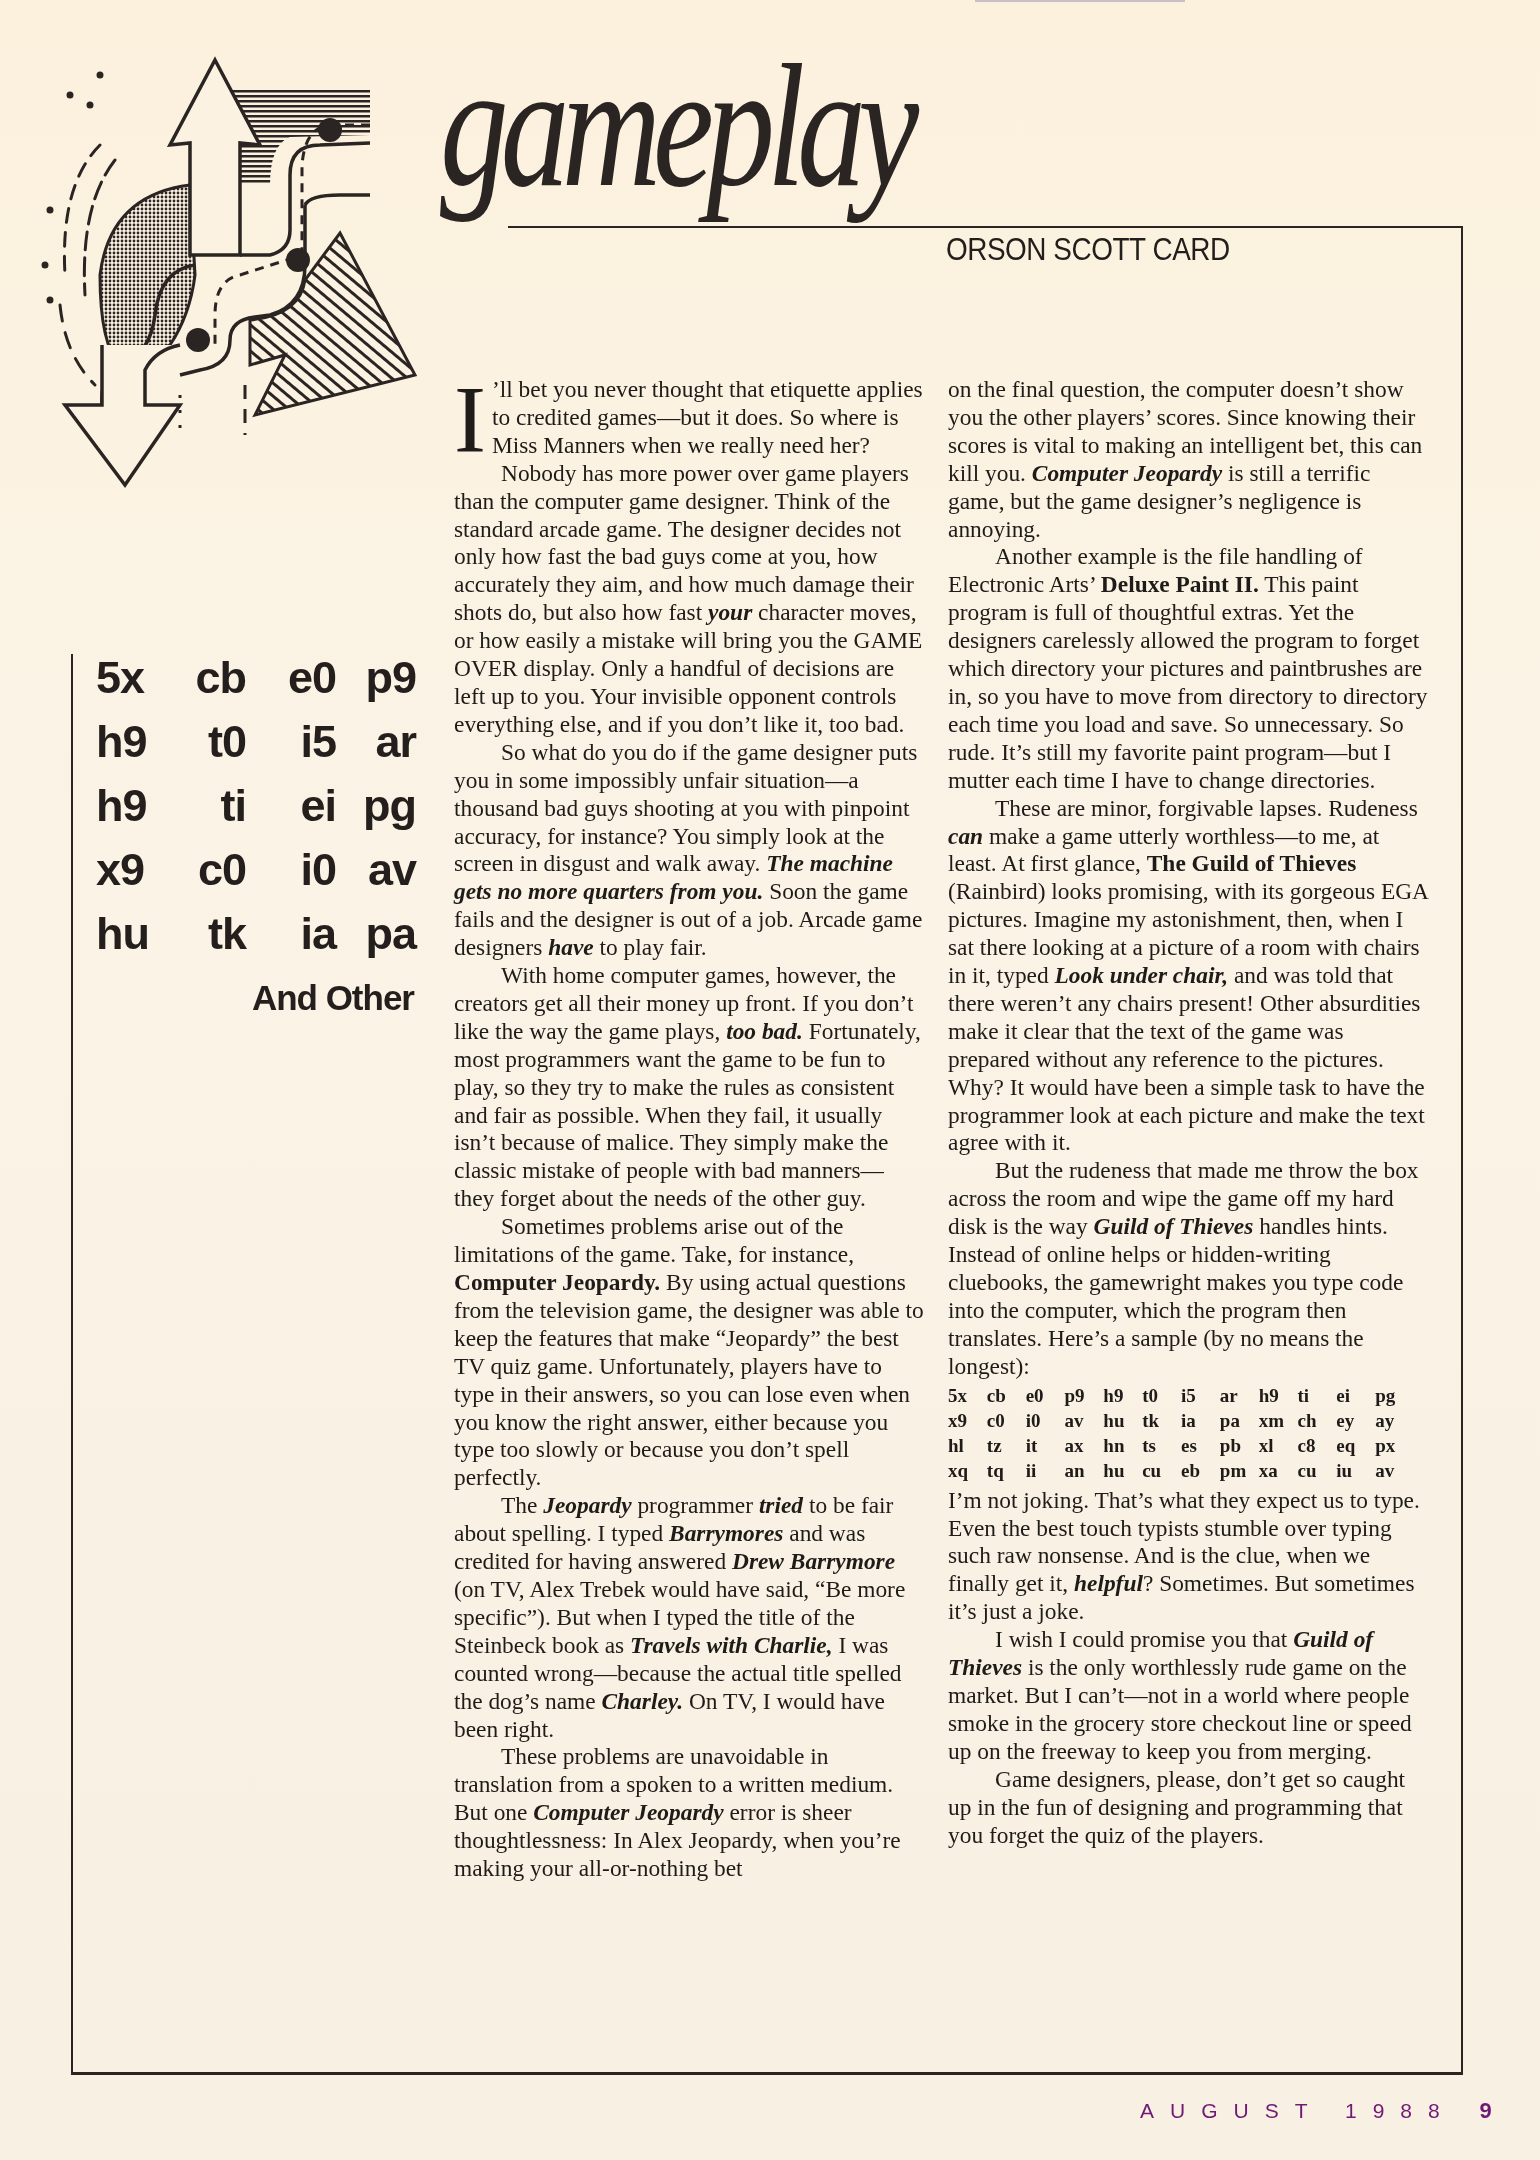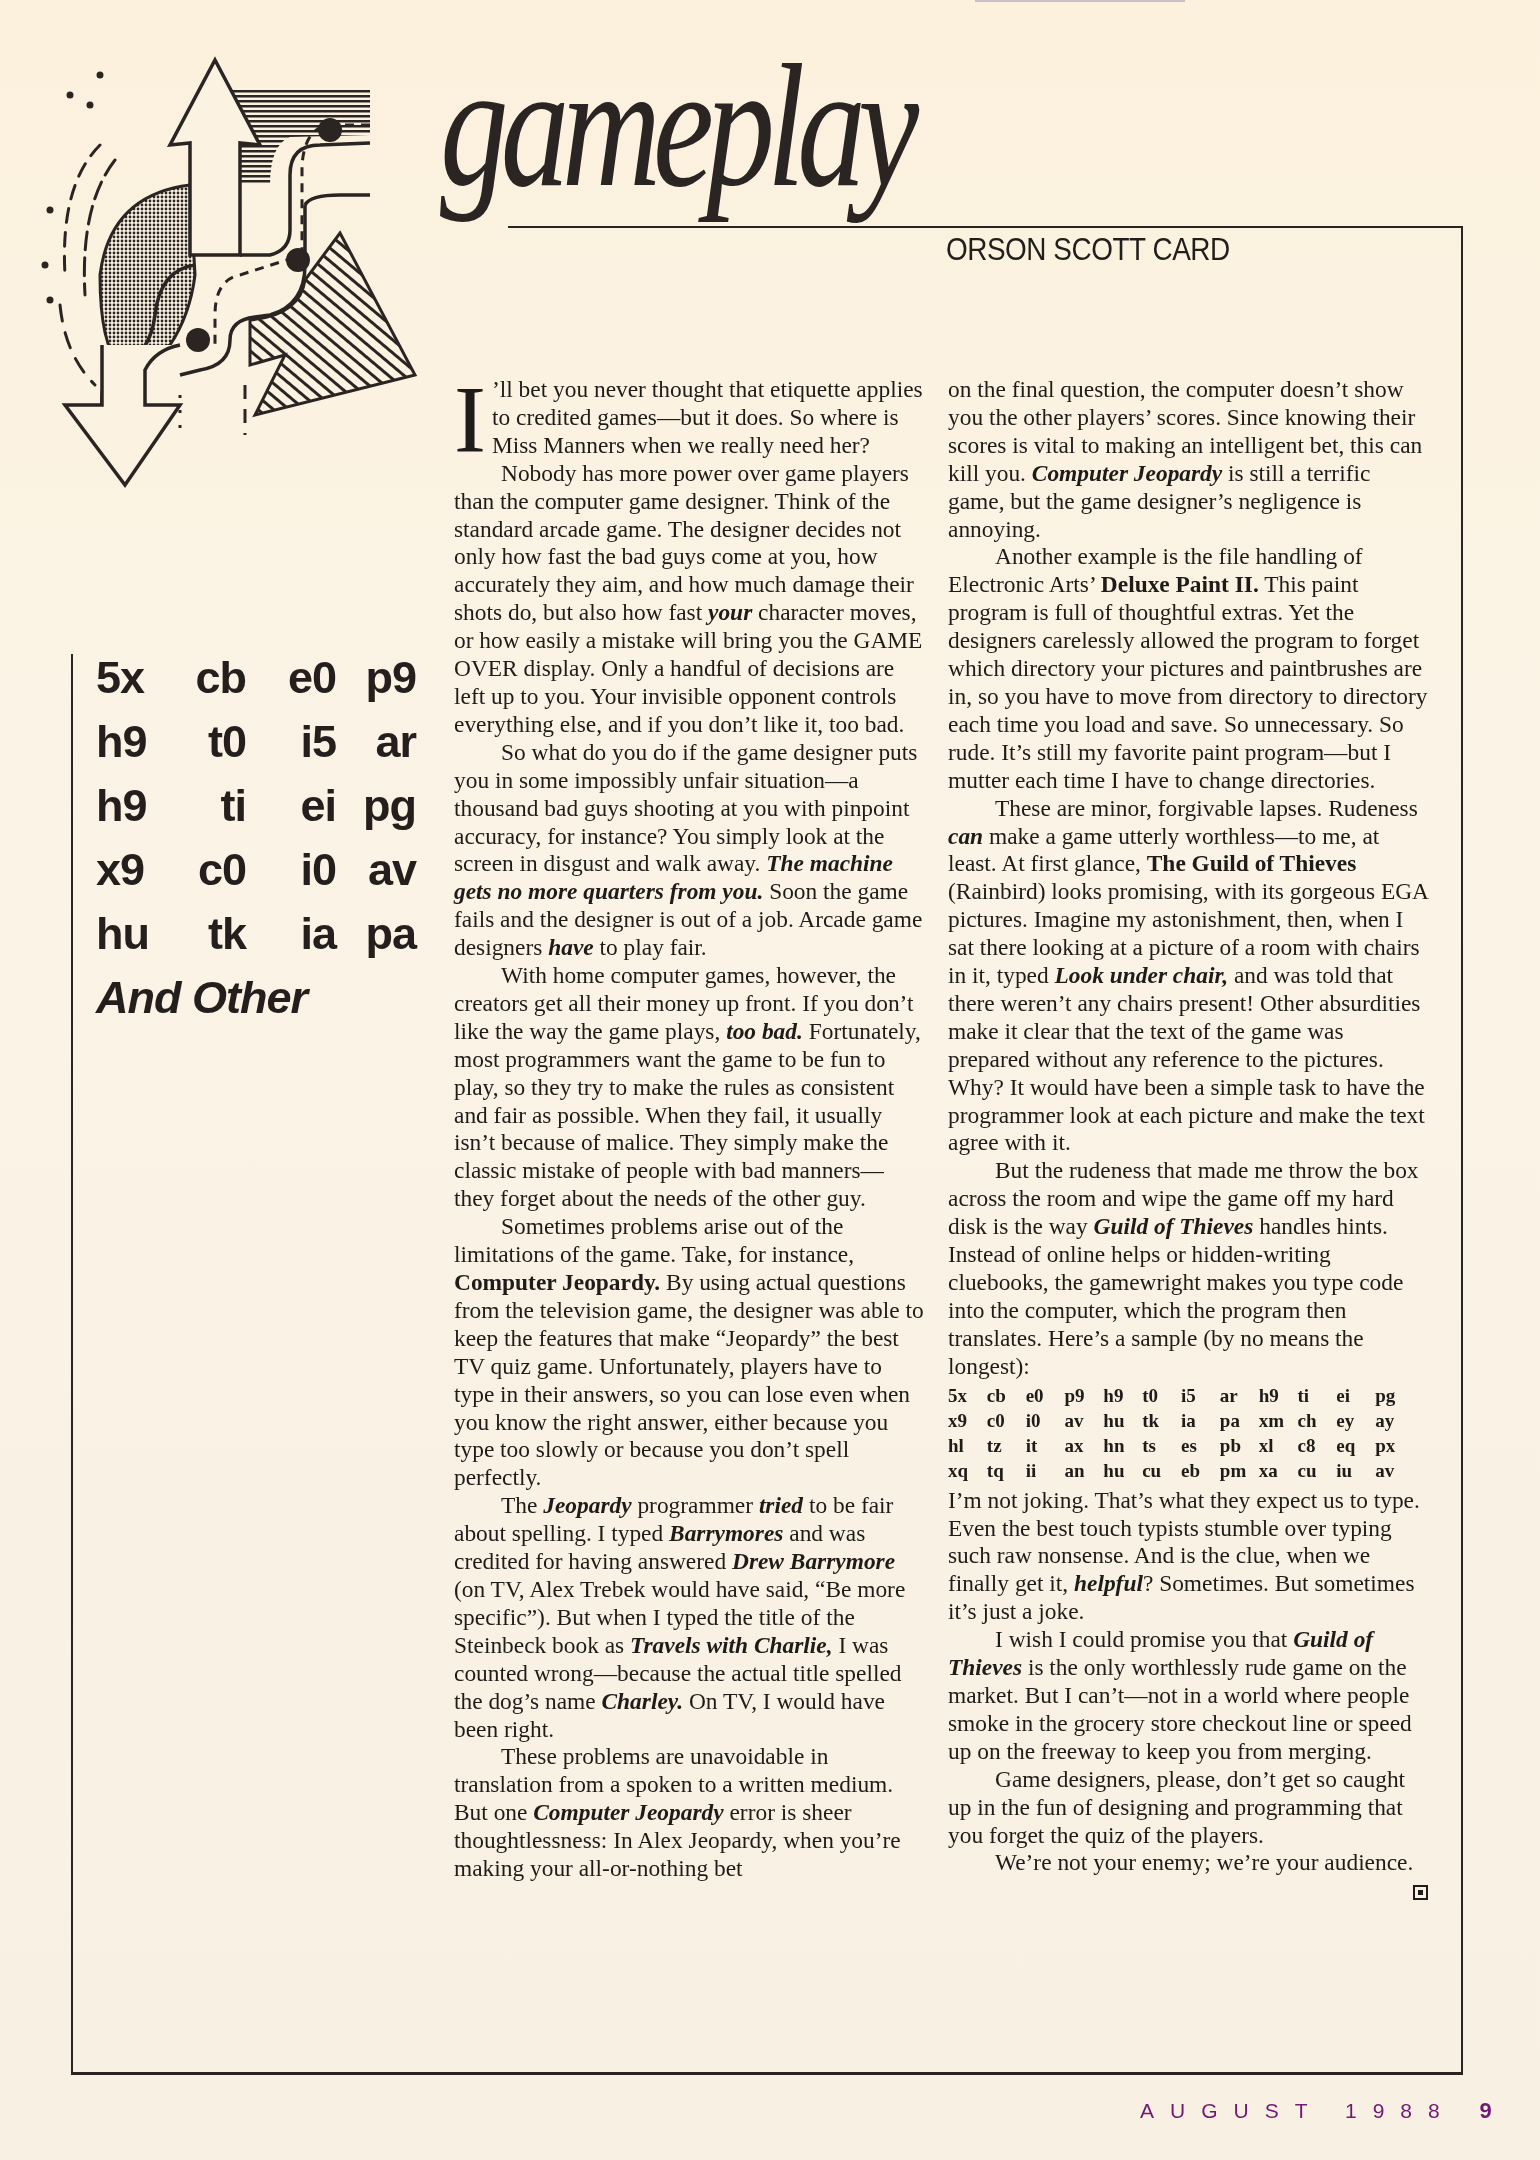--- a/index.html
+++ b/index.html
@@ -27,21 +27,21 @@
   .frame-left { position:absolute; left:71px; top:654px; width:2px; height:1420px; background:#2a2522; }
   .frame-bottom { position:absolute; left:71px; top:2072px; width:1392px; height:3px; background:#2a2522; }
 
   .sidebar {
     position:absolute; left:96px; top:646px; width:320px;
     font-family:"Liberation Sans", sans-serif; font-weight:bold; color:#241f1c;
   }
   .code-grid { display:grid; grid-template-columns: 70px 80px 90px 80px; row-gap:0; }
   .code-grid span { font-size:45px; line-height:64px; text-align:right; letter-spacing:-1px; }
   .code-grid span:first-child, .code-grid .c0 { text-align:left; }
-  .headline { font-size:45px; line-height:64px; letter-spacing:-1px; width:318px;font-style:italic; }
+  .headline { text-align:right; font-size:35px; line-height:64px; letter-spacing:-1px; width:318px; }
 
   .col {
     position:absolute; top:376px; width:470px;
     font-family:"Liberation Serif", "DejaVu Serif", serif;
     font-size:23.4px; line-height:27.9px; color:#1e1b18;
   }
   .col p { margin:0; text-indent:47px; }
   .col p.noindent { text-indent:0; }
   .col-left { left:454px; }
   .col-right { left:948px; width:480px; }
@@ -221,20 +221,19 @@
       <span>pm</span>
       <span>xa</span>
       <span>cu</span>
       <span>iu</span>
       <span>av</span>
     </div>
   <div id="right-after">
       <p class="noindent"><span>I’m not joking. That’s what they expect us to type. Even the best touch typists stumble over typing such raw nonsense. And is the clue, when we finally get it, </span><i>helpful</i><span>? Sometimes. But sometimes it’s just a joke.</span></p>
       <p><span>I wish I could promise you that </span><i>Guild of Thieves</i><span> is the only worthlessly rude game on the market. But I can’t—not in a world where people smoke in the grocery store checkout line or speed up on the freeway to keep you from merging.</span></p>
       <p><span>Game designers, please, don’t get so caught up in the fun of designing and programming that you forget the quiz of the players.</span></p>
-      <p><span>We’re not your enemy; we’re your audience.</span><span class="end-mark"></span></p>
     </div>
 </div>
 
 <div class="footer">
   <span>AUGUST 1988</span>
   <span class="pg">9</span>
 </div>
 
 </body></html>

